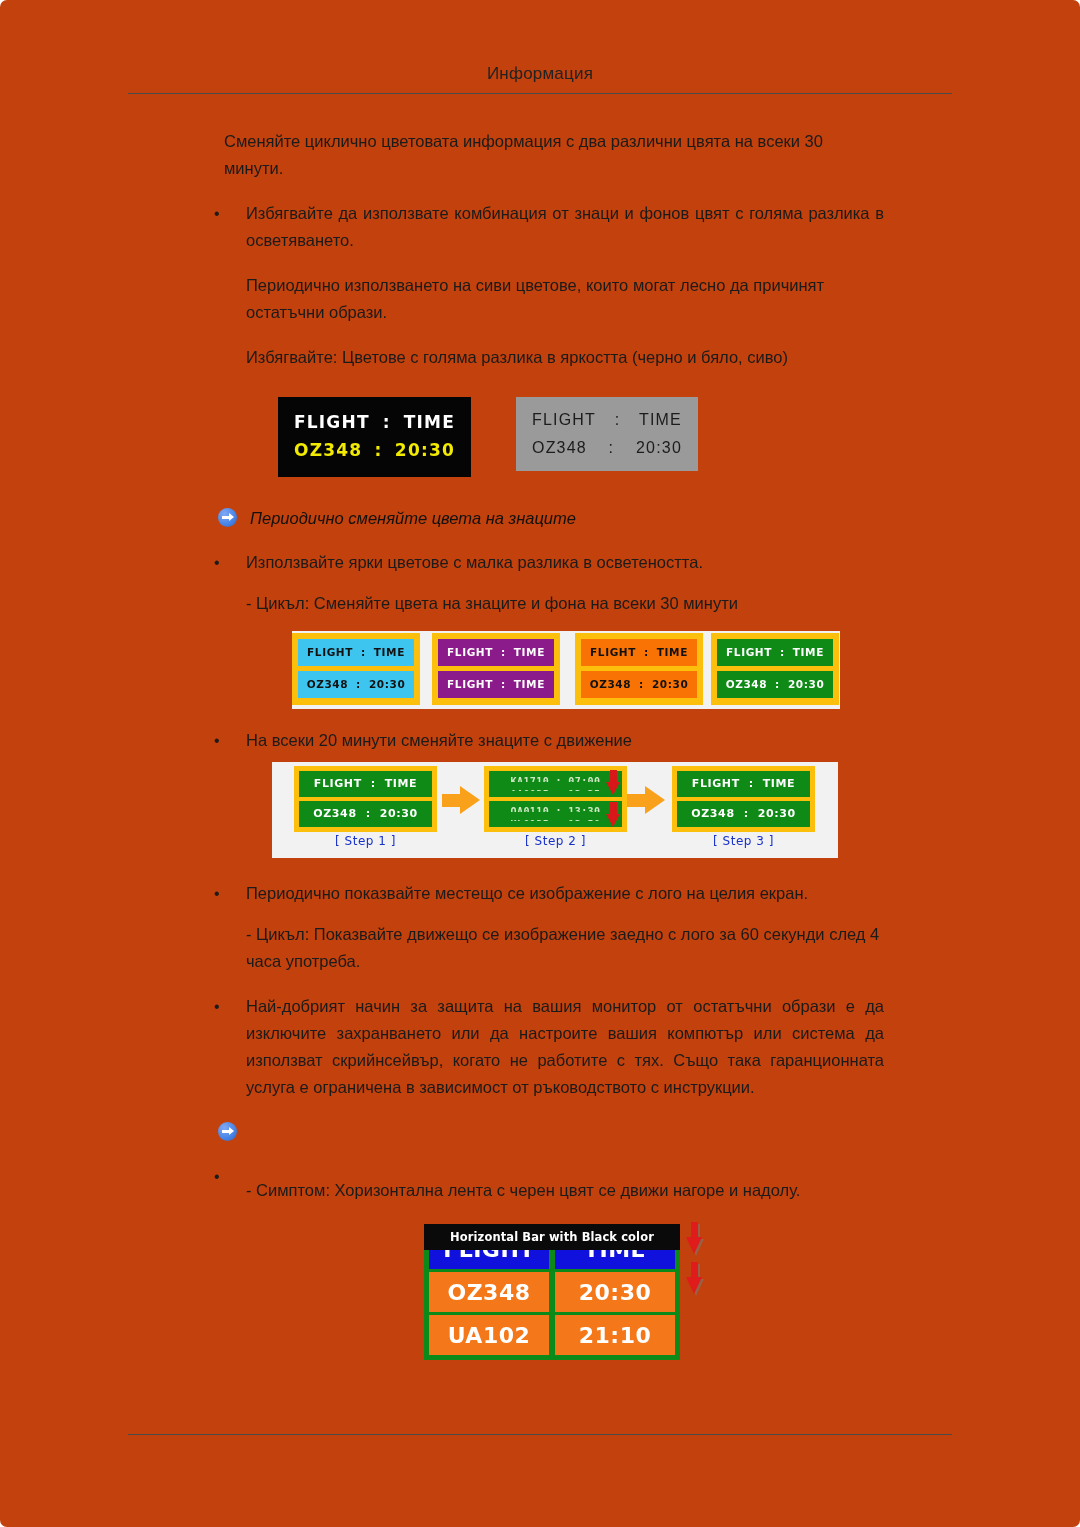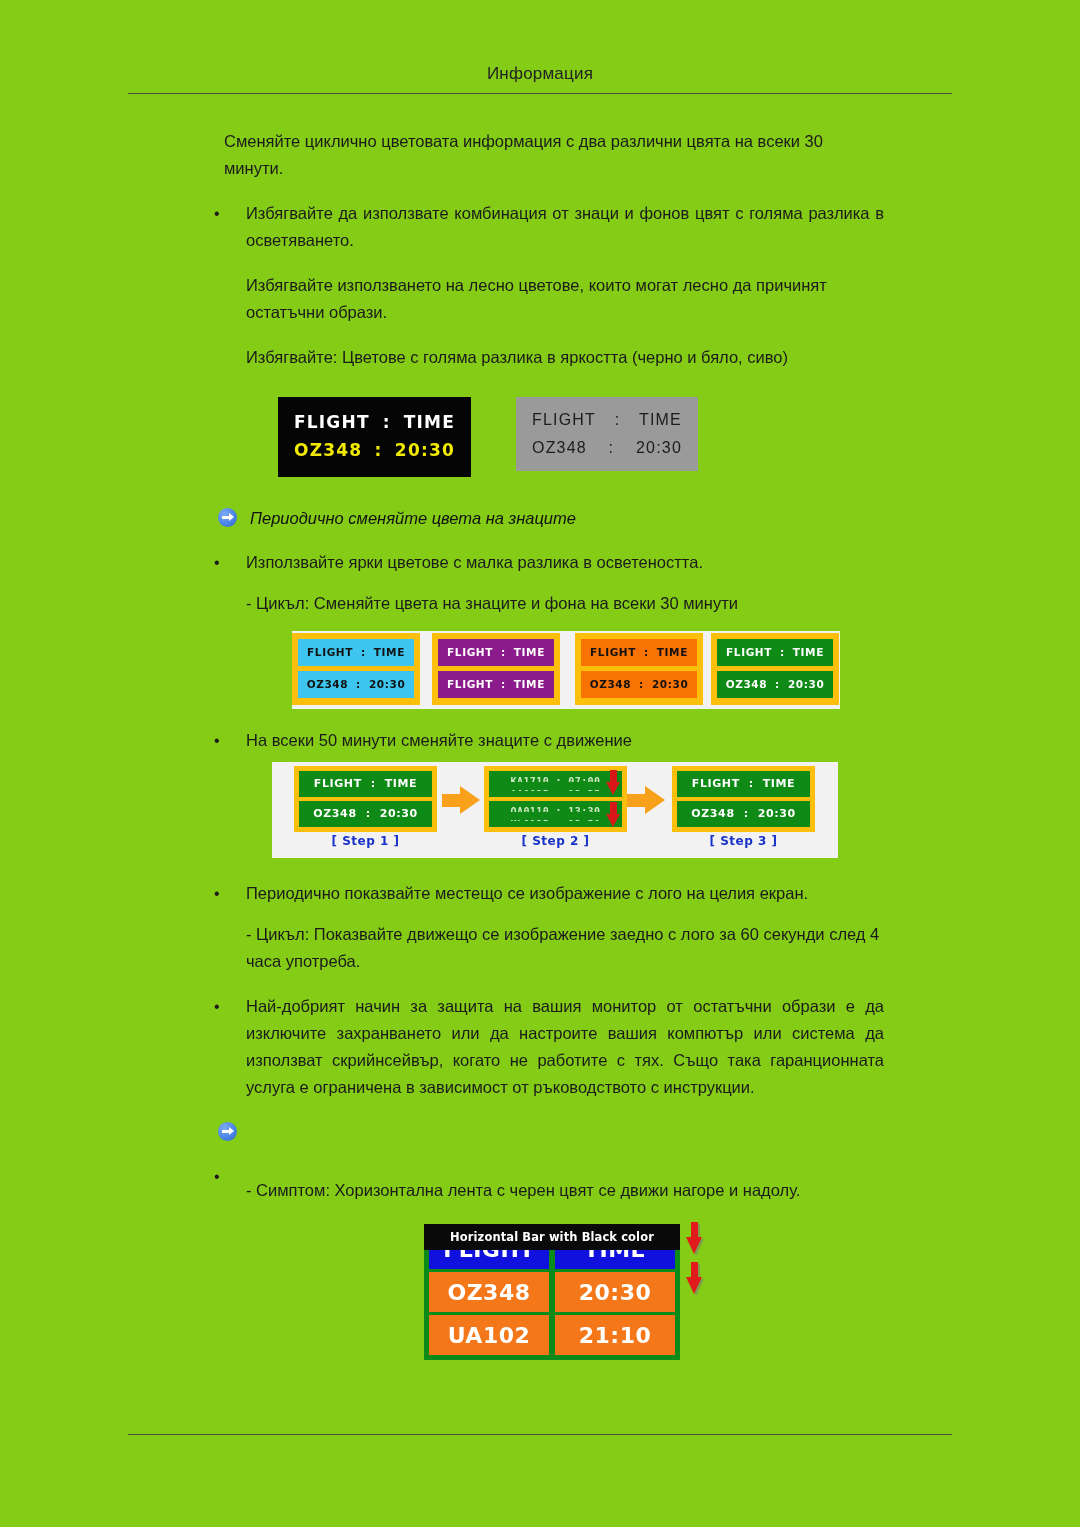--- a/index.html
+++ b/index.html
@@ -12,21 +12,22 @@
     height: 1527px;
     position: relative;
     font-family: "Liberation Sans", sans-serif;
     color: #1a1a1a;
     overflow: hidden;
   }
 
   .page {
     position: absolute;
     inset: 0;
-    background: #84cc16;
+    background: #c2410c;
+    border-radius: 7px;
   }
 
   
   .header-title {
     position: absolute;
     top: 64px;
     left: 0;
     width: 1080px;
     text-align: center;
     font-size: 17px;
@@ -321,21 +322,21 @@
   }
   .ar-a { left: 334px; top: 8px; }
   .ar-b { left: 334px; top: 40px; }
 
   .step-label {
     position: absolute;
     top: 72px;
     width: 143px;
     text-align: center;
     font-family: "DejaVu Sans", sans-serif;
-    font-weight: bold;
+    font-weight: normal;
     font-size: 12px;
     color: #1831c8;
     letter-spacing: 0.5px;
   }
   .sl-1 { left: 22px; }
   .sl-2 { left: 212px; }
   .sl-3 { left: 400px; }
 
   
   .fig-hbar {
@@ -429,21 +430,21 @@
 
     <div class="spacer-18"></div>
 
     <div class="para bulleted justify">
       <span class="bullet">•</span>
       <span>Избягвайте да използвате комбинация от знаци и фонов цвят с голяма разлика в осветяването.</span>
     </div>
 
     <div class="spacer-18"></div>
 
-    <div class="para indent">Избягвайте използването на лесно цветове, които могат лесно да причинят остатъчни образи.</div>
+    <div class="para indent">Периодично използването на сиви цветове, които могат лесно да причинят остатъчни образи.</div>
 
     <div class="spacer-18"></div>
 
     <div class="para indent">Избягвайте: Цветове с голяма разлика в яркостта (черно и бяло, сиво)</div>
 
     <div class="spacer-26"></div>
 
     <div class="fig-bw">
       <div class="board board-black">
         <div class="brow row1">
@@ -560,21 +561,21 @@
           <span class="seg">20:30</span>
         </div>
       </div>
 
     </div>
 
     <div class="spacer-18"></div>
 
     <div class="para bulleted">
       <span class="bullet">•</span>
-      <span>На всеки 50 минути сменяйте знаците с движение</span>
+      <span>На всеки 20 минути сменяйте знаците с движение</span>
     </div>
 
     <div class="spacer-8"></div>
 
     <div class="fig-steps">
 
       <div class="spanel sp-1">
         <div class="sline">
           <span>FLIGHT</span>
           <span class="sp"></span>

